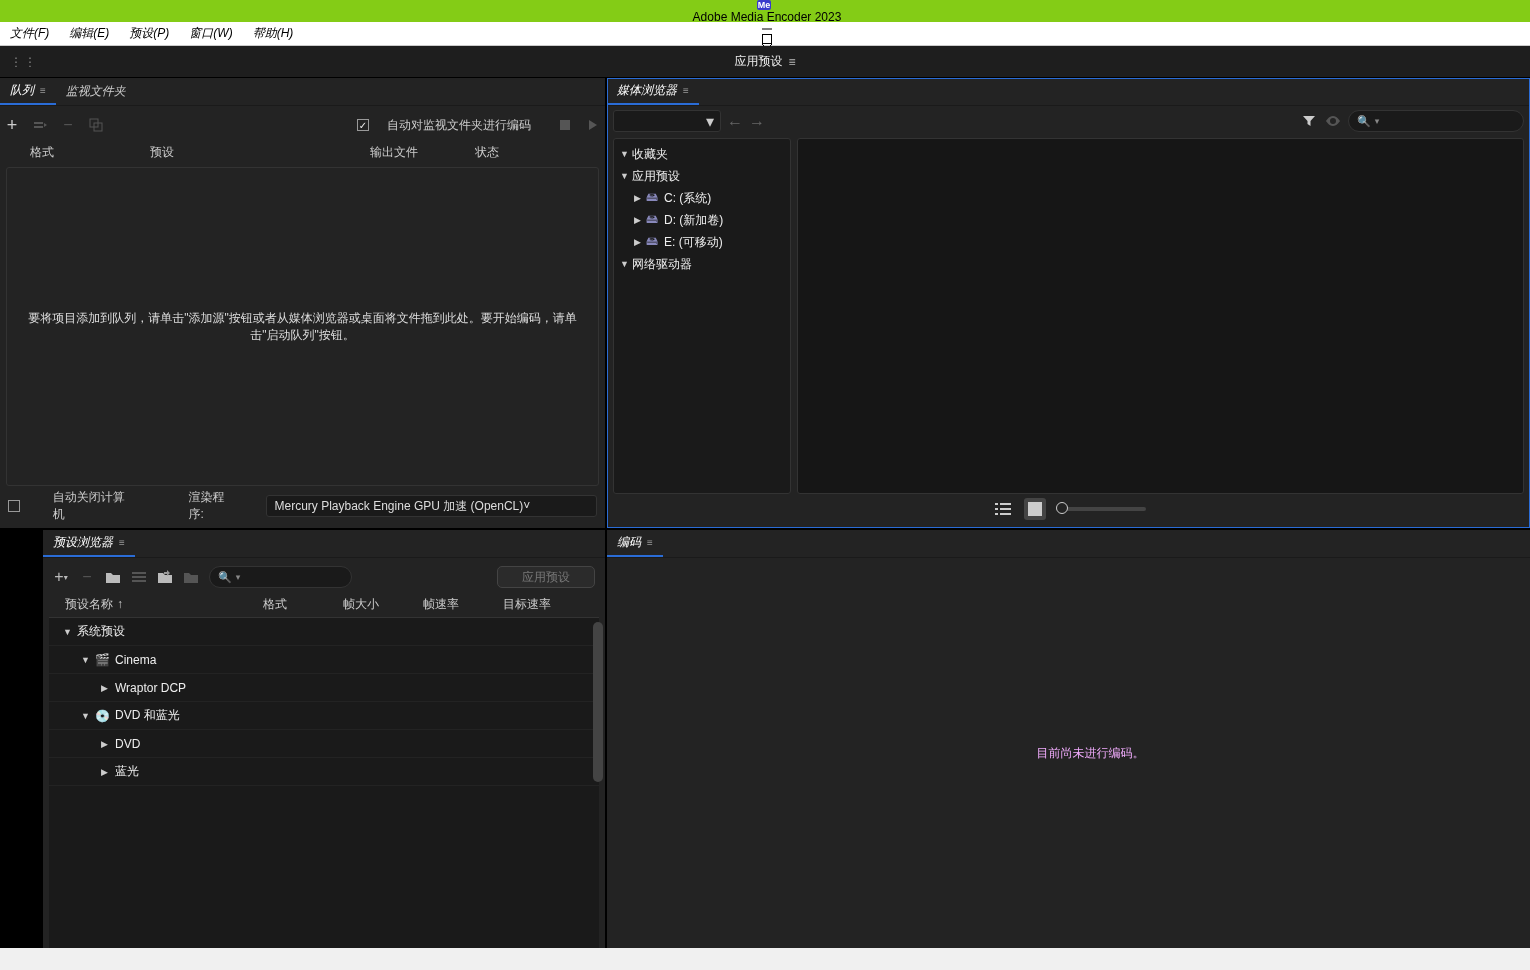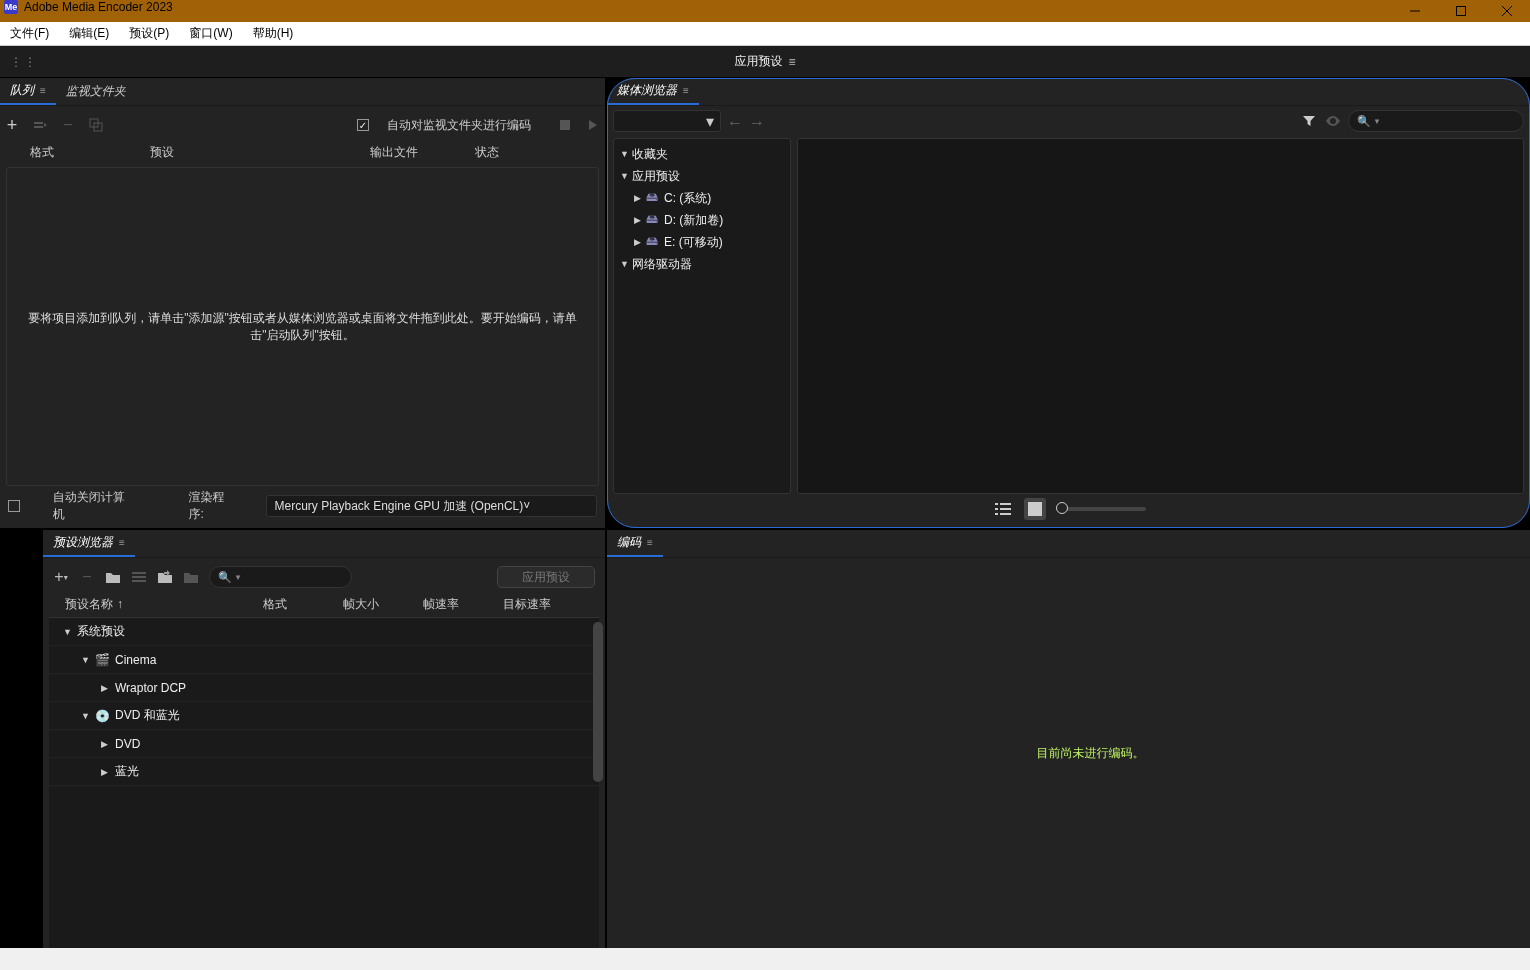--- a/index.html
+++ b/index.html
@@ -1,36 +1,36 @@
 <!DOCTYPE html>
 <html><head>
 <meta charset="utf-8">
 <style>
   * { box-sizing: border-box; margin: 0; padding: 0; font-family: "Microsoft YaHei", "Segoe UI", sans-serif; }
   body { width: 1530px; height: 970px; background: #1e1e1e; overflow: hidden; }
 
   
-  .titlebar { height: 22px; background: #a16207; color: #000; display: flex; font-size: 12px; padding-left: 4px; }
+  .titlebar { height: 22px; background: #84cc16; color: #000; display: flex; align-items: center; font-size: 12px; padding-left: 4px; flex-direction: column; }
   .titlebar .app-icon { width: 14px; height: 14px; background: #3a3acc; border-radius: 2px; display: inline-flex; align-items: center; justify-content: center; color: #fff; font-size: 9px; font-weight: bold; margin-right: 6px; }
   .titlebar .spacer { flex: 1; }
   .titlebar .win-btn { width: 46px; height: 22px; display: flex; align-items: center; justify-content: center; font-size: 12px; cursor: pointer; }
   .titlebar .win-btn svg { stroke: #000; }
 
-  .menubar { height: 24px; background: #fff; color: #000; display: flex; align-items: center; font-size: 12px; border-bottom: 1px solid #ccc; }
+  .menubar { height: 24px; background: #fff; color: #000; display: flex; align-items: center; font-size: 12px; border-bottom: 1px solid #ccc; font-style: italic; }
   .menubar .menu-item { padding: 0 10px; height: 100%; display: flex; align-items: center; cursor: pointer; }
 
   
   .workspace-bar { height: 32px; background: #1e1e1e; display: flex; align-items: center; justify-content: center; color: #eee; font-size: 12px; border-bottom: 1px solid #000; }
   .workspace-bar .ws-drag { position: absolute; left: 10px; color: #888; letter-spacing: 2px; }
   .workspace-bar .ws-menu { margin-left: 6px; color: #bbb; }
 
   
   .main { display: grid; grid-template-columns: 605px 1fr; grid-template-rows: 450px 1fr; height: calc(970px - 22px - 24px - 32px - 22px); gap: 2px; background: #000; }
   .panel { background: #232323; color: #ccc; display: flex; flex-direction: column; overflow: hidden; }
-  .panel.active { outline: 1px solid #2a6cd6; outline-offset: -1px; border-radius: 28px; }
+  .panel.active { outline: 1px solid #2a6cd6; outline-offset: -1px; }
 
   .tabbar { height: 28px; display: flex; align-items: center; background: #232323; font-size: 12px; border-bottom: 1px solid #1a1a1a; font-style: italic; }
   .tab { padding: 0 10px; height: 100%; display: flex; align-items: center; color: #ccc; cursor: pointer; }
   .tab.active { color: #fff; border-bottom: 2px solid #2a6cd6; }
   .tab .menu-icon { margin-left: 6px; color: #999; font-size: 10px; }
 
   .panel-body { flex: 1; display: flex; flex-direction: column; padding: 4px 6px; overflow: hidden; }
 
   
   .mb-toolbar { display: flex; align-items: center; gap: 6px; margin-bottom: 6px; }
@@ -81,21 +81,21 @@
 
   .pb-list { flex: 1; background: #1a1a1a; border-top: 1px solid #333; overflow-y: auto; font-size: 12px; }
   .pb-row { display: flex; align-items: center; height: 28px; padding-left: 14px; color: #eee; border-bottom: 1px solid #232323; cursor: pointer; }
   .pb-row .tw { width: 14px; color: #ccc; font-size: 9px; }
   .pb-row .cico { width: 16px; margin-right: 4px; color: #aaa; }
   .pb-row.indent1 { padding-left: 32px; }
   .pb-row.indent2 { padding-left: 52px; }
   .scrollbar-v { position: absolute; right: 2px; top: 28px; width: 10px; height: 160px; background: #444; border-radius: 5px; }
 
   
-  .enc-body { flex: 1; display: flex; align-items: center; justify-content: center; color: #bef264; font-size: 12px; padding-left: 44px; }
+  .enc-body { flex: 1; display: flex; align-items: center; justify-content: center; color: #f0abfc; font-size: 12px; padding-left: 44px; }
 
   
   .bottom-strip { height: 22px; background: #f0f0f0; }
 
   .play-tri { width: 0; height: 0; border-left: 8px solid #555; border-top: 5px solid transparent; border-bottom: 5px solid transparent; }
 </style>
 </head>
 <body>
 
 <div class="titlebar">

